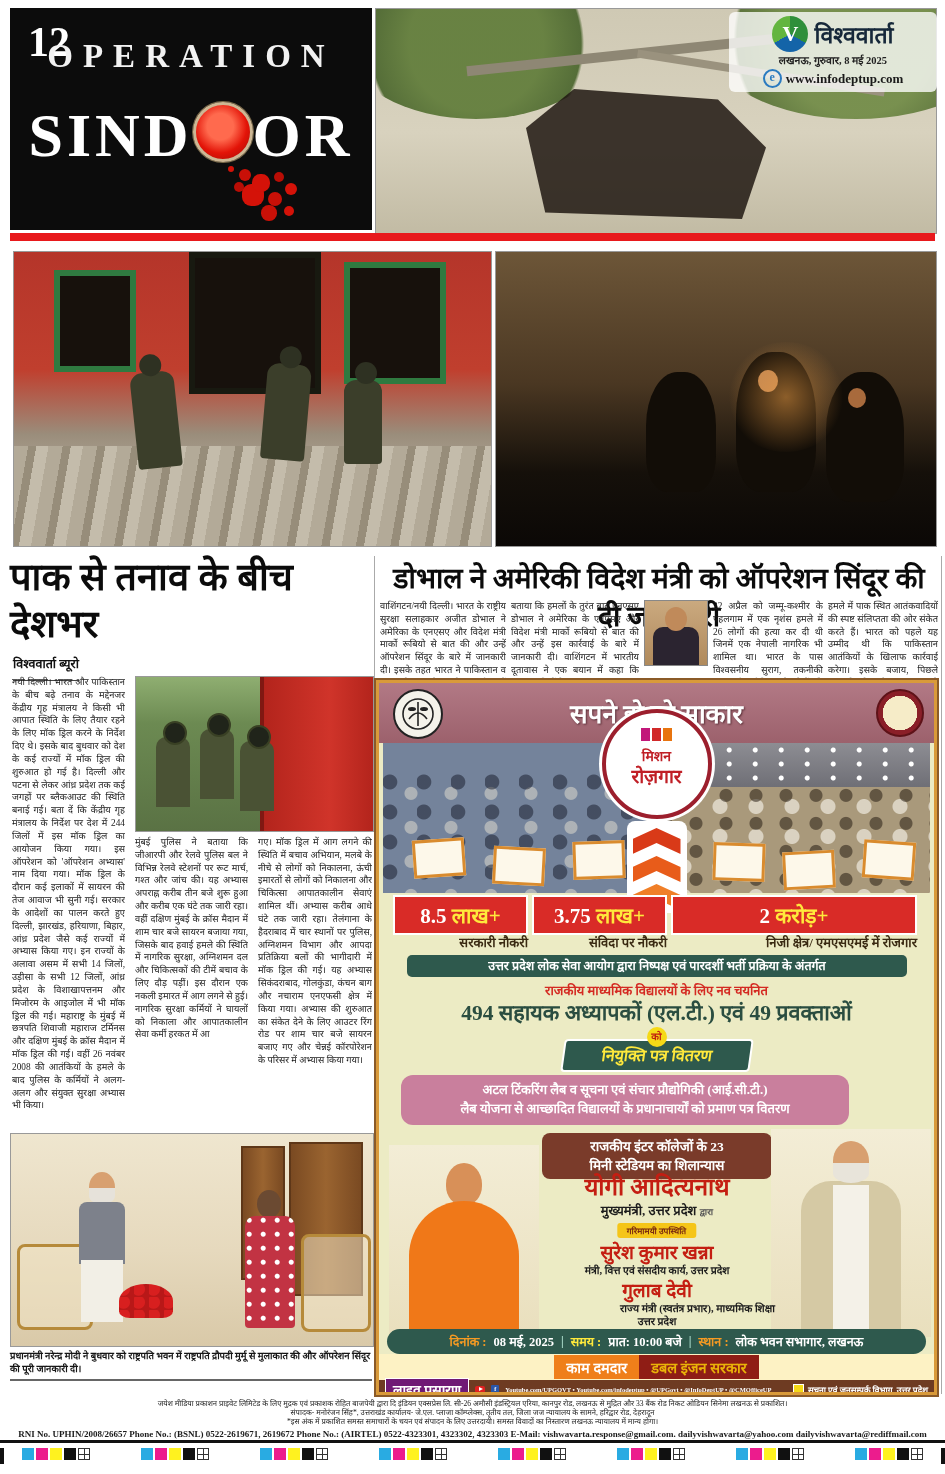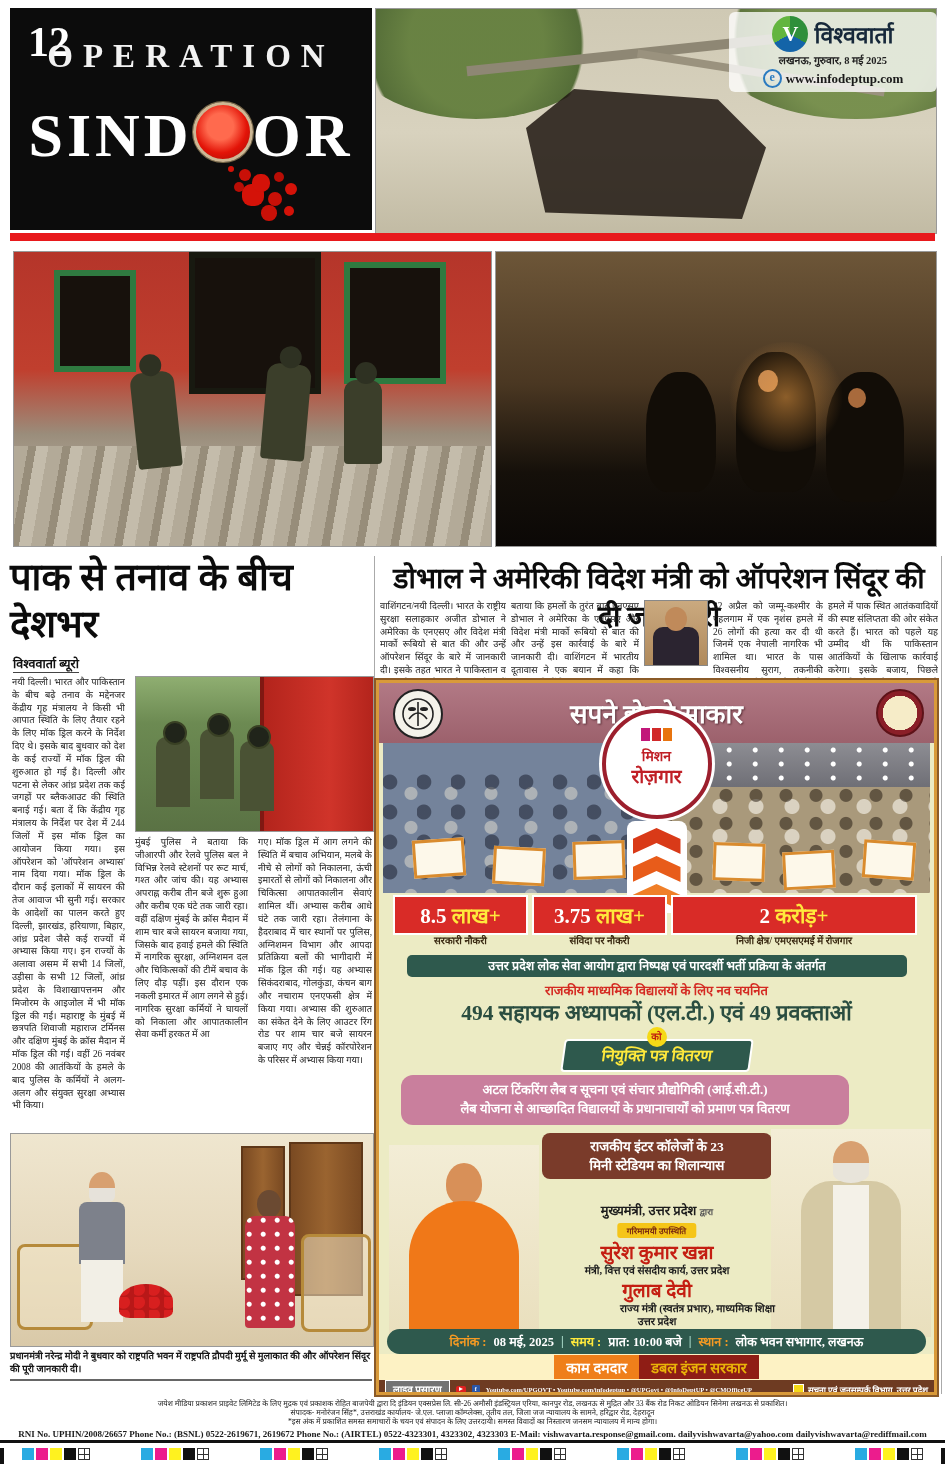--- a/index.html
+++ b/index.html
@@ -59,21 +59,21 @@
   #photo-right{left:495px;top:251px;width:440px;height:294px;
       background:linear-gradient(180deg,#6d5638 0%,#4a3722 45%,#15100a 75%,#0b0806 100%);}
   .sitfig{position:absolute;background:#120d07;border-radius:45% 45% 30% 30%;}
   .face{position:absolute;border-radius:50%;background:#c08552;}
   .glow{position:absolute;border-radius:50%;background:radial-gradient(circle,rgba(240,160,70,.55),transparent 70%);}
 
   
   #hl-left{left:10px;top:554px;width:362px;text-align:left;font-weight:800;color:#0b0b0b;
            font-size:38px;line-height:1.23;}
   #byline{left:13px;top:655px;font-size:12.5px;font-weight:800;border-bottom:1px solid #444;
-          padding-bottom:0;}
+          padding-bottom:8px;}
   .coltext{font-size:9.3px;line-height:1.38;text-align:justify;color:#1c1c1c;overflow:hidden;}
   #lcol1{left:12px;top:676px;width:113px;height:452px;}
   #lcol2{left:135px;top:836px;width:113px;height:292px;}
   #lcol3{left:258px;top:836px;width:114px;height:292px;}
   #photo-drill{left:135px;top:676px;width:237px;height:154px;
       background:linear-gradient(180deg,#8fae71 0%,#6c8a52 30%,#5a7244 100%);}
   .train{position:absolute;right:0;top:0;width:46%;height:100%;
       background:linear-gradient(90deg,#b3241c,#d0342a 60%,#b3241c);border-left:4px solid #801812;}
   .gasman{position:absolute;width:34px;height:70px;background:#4a5234;border-radius:10px 10px 0 0;}
   .gasman::before{content:"";position:absolute;left:7px;top:-16px;width:20px;height:20px;
@@ -142,21 +142,21 @@
   #chevrons{left:50%;top:138px;transform:translateX(-50%);width:60px;height:92px;background:#fff;
       border-radius:8px;padding:5px 6px;box-sizing:border-box;z-index:4;}
   .chev{width:48px;height:26px;margin:2px 0;
       clip-path:polygon(0 100%,0 42%,50% 0,100% 42%,100% 100%,50% 58%);}
   .chev1{background:#d93a18;} .chev2{background:#e85c1a;} .chev3{background:#f07f28;}
   #stats-row{left:14px;top:212px;width:528px;display:flex;gap:4px;z-index:6;}
   .stat-box{background:#d92b27;border:2px solid #fff;color:#fff;text-align:center;
       font-size:21px;font-weight:800;padding:4px 0;box-sizing:border-box;}
   .stat-unit{color:#ffe93c;}
   #labels-row{left:14px;top:250px;width:528px;display:flex;gap:4px;}
-  .stat-label{text-align:center;font-size:10px;font-weight:800;color:#3a2a12;}
+  .stat-label{text-align:right;font-size:13px;font-weight:800;color:#3a2a12;}
   .pill-green{background:#2e594d;color:#fff;font-weight:800;text-align:center;border-radius:5px;}
   #uppsc{left:28px;top:272px;width:500px;height:22px;font-size:12.5px;line-height:22px;}
   #sel-line{left:0;top:298px;width:100%;text-align:center;font-size:13px;font-weight:800;color:#d42a22;}
   #teachers{left:0;top:314px;width:100%;text-align:center;font-size:21.5px;font-weight:800;color:#2a4d40;}
   #ko{left:50%;top:344px;transform:translateX(-50%);width:20px;height:20px;border-radius:50%;
       background:#f5d916;color:#c01f10;font-size:10px;font-weight:800;text-align:center;line-height:20px;z-index:3;}
   #niyukti{left:50%;top:356px;transform:translateX(-50%) skewX(-8deg);width:185px;height:29px;
       background:#2e594d;color:#ffe93c;font-size:16px;font-weight:800;text-align:center;line-height:29px;
       border-radius:4px;border:2px solid #fff;}
   #atal{left:22px;top:392px;width:448px;height:50px;background:#c97f9d;border-radius:12px;
@@ -186,21 +186,21 @@
   #g2-title2{top:631px;font-size:10.5px;font-weight:800;color:#1c1c1c;}
   #date-bar{left:8px;top:646px;width:539px;height:25px;background:#2e594d;border-radius:13px;
       display:flex;align-items:center;justify-content:center;gap:7px;font-size:12.5px;font-weight:800;color:#fff;}
   .lbl-orange{color:#f59a23;} .lbl-yellow{color:#ffe93c;} .sep{color:#cfe;opacity:.8;}
   #slogan-band{left:0;top:671px;width:100%;height:26px;background:#fdf2c4;display:flex;
       align-items:center;justify-content:center;gap:0;}
   #slogan1{background:#ef7f1a;color:#fff;font-size:14.5px;font-weight:800;padding:2px 12px;}
   #slogan2{background:#8f1d15;color:#eab308;font-size:14.5px;font-weight:800;padding:2px 12px;}
   #social-bar{left:0;top:697px;width:100%;height:18px;background:#6e3b22;display:flex;
       align-items:center;gap:6px;padding:0 6px;box-sizing:border-box;}
-  #live-box{background:#737373;color:#fff;font-size:10px;font-weight:800;padding:1px 7px;border:1px solid #fff;}
+  #live-box{background:#701a75;color:#fff;font-size:14px;font-weight:800;padding:1px 7px;border:1px solid #fff;}
   #social-text{color:#fff;font-size:6.5px;font-weight:700;flex:1;}
   .yt{display:inline-block;width:10px;height:7px;background:#e02020;border-radius:2px;position:relative;}
   .yt::after{content:"";position:absolute;left:3.5px;top:1.5px;border-left:4px solid #fff;
       border-top:2px solid transparent;border-bottom:2px solid transparent;}
   .fb{display:inline-block;width:8px;height:8px;background:#2a56a8;color:#fff;font-size:6px;
       font-weight:800;text-align:center;line-height:8px;border-radius:1px;}
   #dept-line{color:#fff;font-size:8.5px;font-weight:800;display:flex;align-items:center;gap:4px;}
   .dept-logo{width:9px;height:9px;background:#f5d916;border:1px solid #fff;display:inline-block;}
 
   
@@ -393,20 +393,21 @@
       <div class="yogi-head"></div>
         <div class="yogi-robe"></div>
     </div>
     <div class="abs" id="modi-photo">
       <div class="modiad-jacket"></div>
         <div class="modiad-kurta"></div>
         <div class="modiad-head"></div>
         <div class="modiad-beard"></div>
     </div>
 
+    <div class="abs adname" id="cm-name">योगी आदित्यनाथ</div>
     <div class="abs adname" id="cm-title">
       <span>मुख्यमंत्री, उत्तर प्रदेश</span> <span class="by-word">द्वारा</span>
     </div>
     <div class="abs" id="ribbon">गरिमामयी उपस्थिति</div>
     <div class="abs adname" id="g1-name">सुरेश कुमार खन्ना</div>
     <div class="abs adname" id="g1-title">मंत्री, वित्त एवं संसदीय कार्य, उत्तर प्रदेश</div>
     <div class="abs adname" id="g2-name">गुलाब देवी</div>
     <div class="abs adname" id="g2-title">राज्य मंत्री (स्वतंत्र प्रभार), माध्यमिक शिक्षा</div>
     <div class="abs adname" id="g2-title2">उत्तर प्रदेश</div>
 
@@ -434,21 +435,21 @@
       <span id="dept-line">
         <span class="dept-logo"></span>
         <span>सूचना एवं जनसम्पर्क विभाग, उत्तर प्रदेश</span>
       </span>
     </div>
   </div>
 
   <div class="abs" id="foot-lines">
     <div class="fline">जयेश मीडिया प्रकाशन प्राइवेट लिमिटेड के लिए मुद्रक एवं प्रकाशक रोहित बाजपेयी द्वारा दि इंडियन एक्सप्रेस लि. सी-26 अमौसी इंडस्ट्रियल एरिया, कानपुर रोड, लखनऊ से मुद्रित और 33 बैंक रोड निकट ओडियन सिनेमा लखनऊ से प्रकाशित।</div>
     <div class="fline">संपादक- मनोरंजन सिंह*, उत्तराखंड कार्यालय- जे.एल. प्लाजा कॉम्प्लेक्स, तृतीय तल, जिला जज न्यायालय के सामने, हरिद्वार रोड, देहरादून</div>
-    <div class="fline">*इस अंक में प्रकाशित समस्त समाचारों के चयन एवं संपादन के लिए उत्तरदायी। समस्त विवादों का निस्तारण जनसम न्यायालय में मान्य होगा।</div>
+    <div class="fline">*इस अंक में प्रकाशित समस्त समाचारों के चयन एवं संपादन के लिए उत्तरदायी। समस्त विवादों का निस्तारण लखनऊ न्यायालय में मान्य होगा।</div>
     <div class="fline fline4">RNI No. UPHIN/2008/26657 Phone No.: (BSNL) 0522-2619671, 2619672 Phone No.: (AIRTEL) 0522-4323301, 4323302, 4323303 E-Mail: vishwavarta.response@gmail.com. dailyvishwavarta@yahoo.com dailyvishwavarta@rediffmail.com</div>
   </div>
   <div class="abs" id="foot-rule"></div>
 
   <div class="abs endbar" style="left:0;top:1448px;"></div>
   <div class="abs" id="reg-row">
 
   <div class="regset">
         <div class="sq sq-c"></div>
         <div class="sq sq-m"></div>

